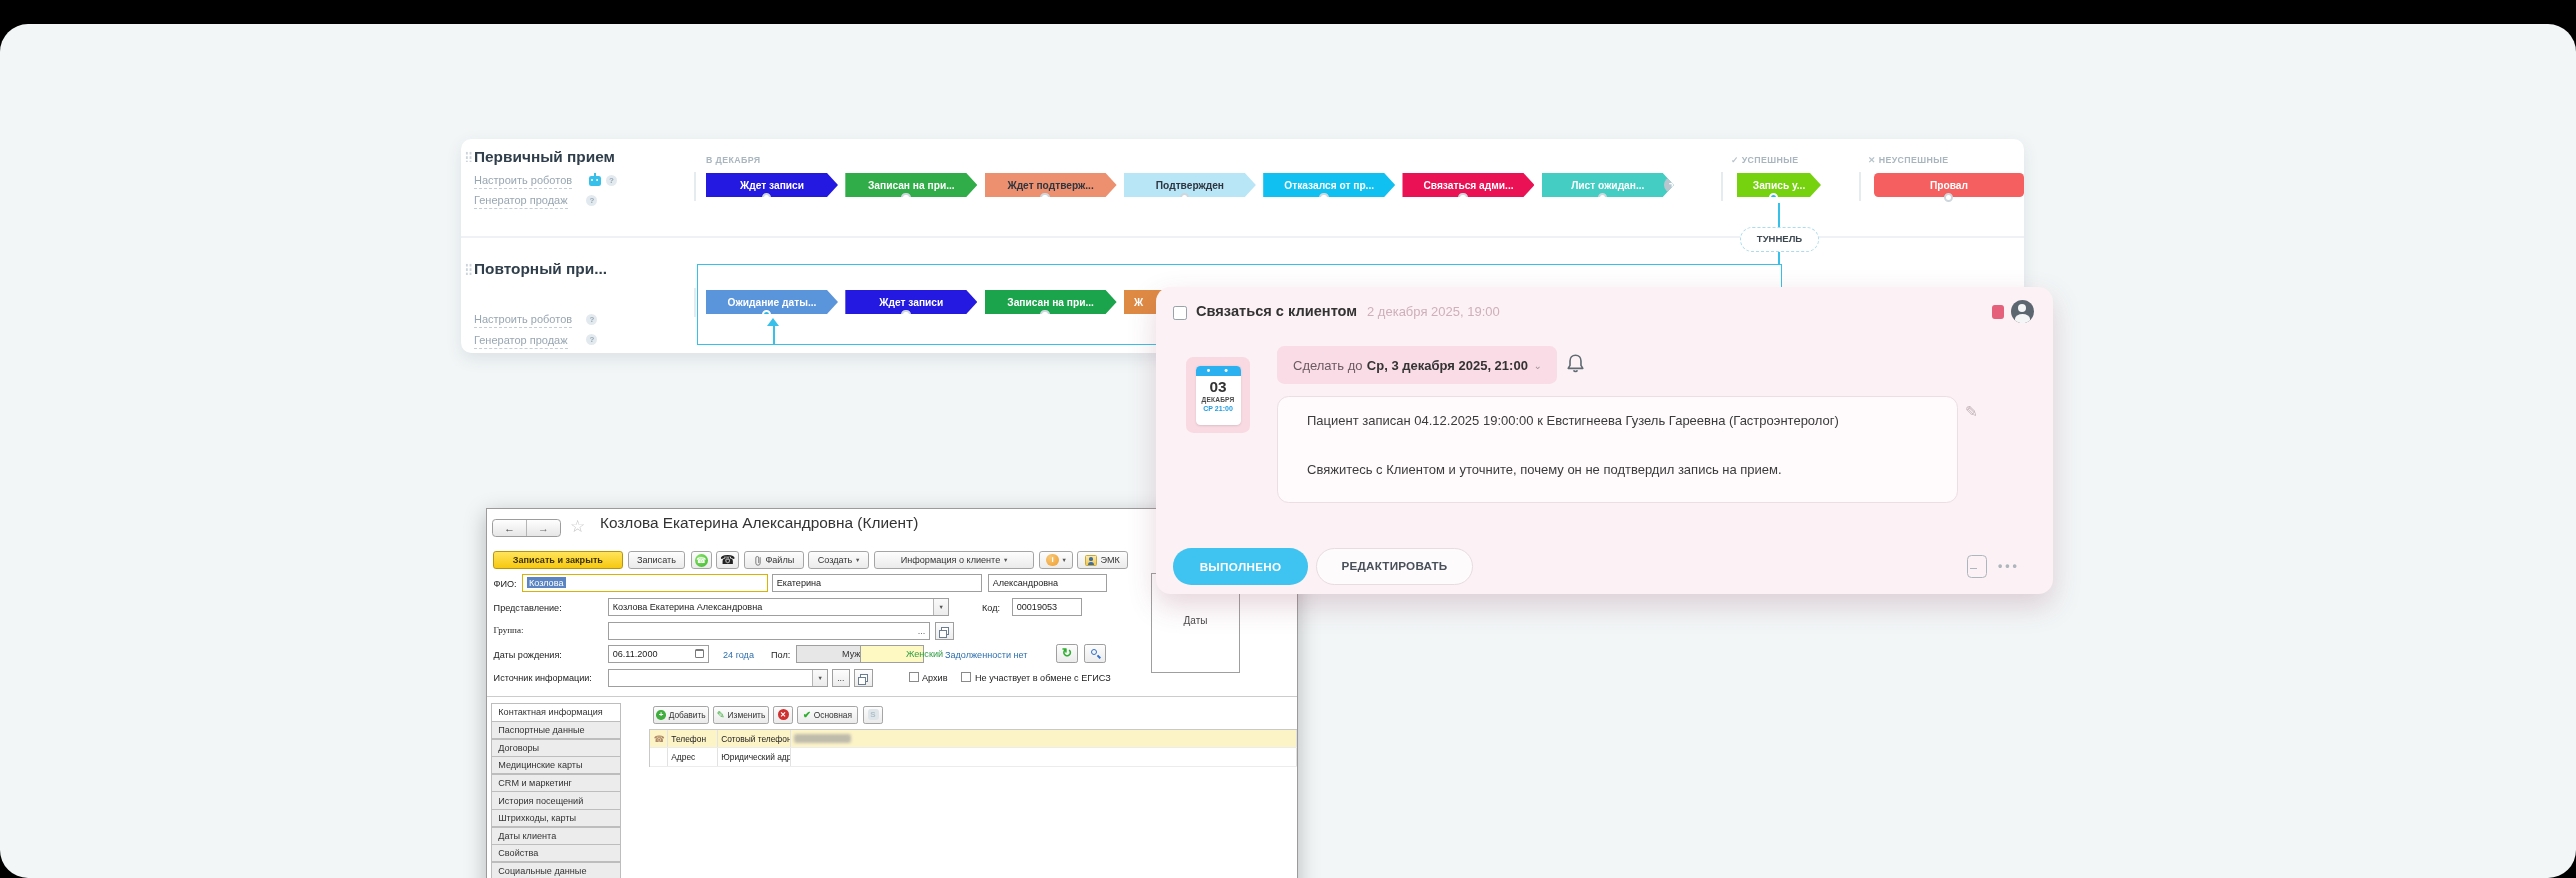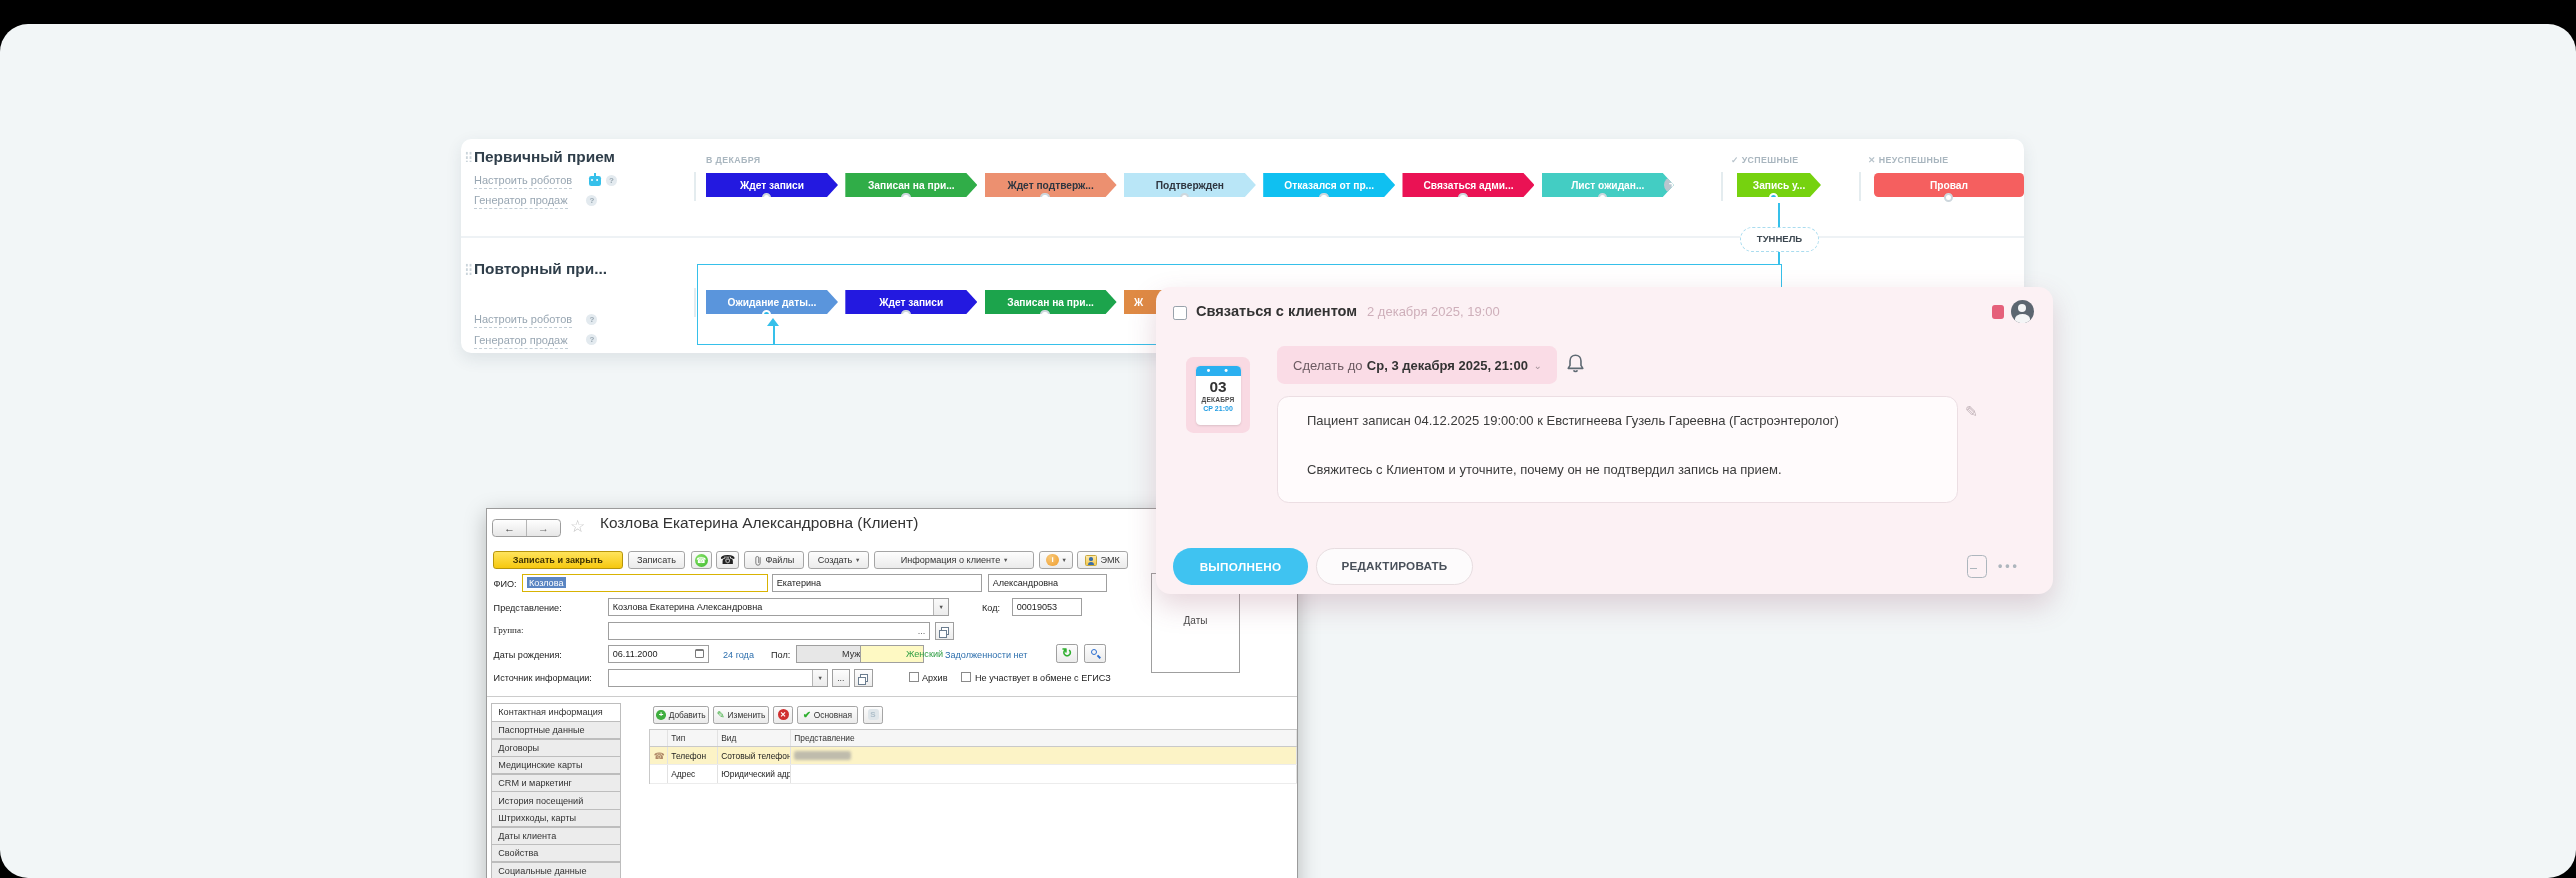--- a/index.html
+++ b/index.html
@@ -383,26 +383,20 @@
         </div>
       <div class="ct-btn" style="left:310px; width:61px;">
           <span class="ci-check">✔</span>
           <span>Основная</span>
         </div>
       <div class="ct-btn" style="left:376px; width:20px;">
           <span class="ci-skype">S</span>
         </div>
 
       <div class="contact-table">
-        <div class="ct-header" id="ct-header">
-            <div class="col-ico"></div>
-            <div class="col-type">Тип</div>
-            <div class="col-kind">Вид</div>
-            <div class="col-val">Представление</div>
-          </div>
         <div id="ct-body">
             <div class="ct-row selected">
               <div class="col-ico"><span class="ico-phone-row">☎</span></div>
               <div class="col-type">Телефон</div>
               <div class="col-kind">Сотовый телефон</div>
               <div class="col-val"><span class="blur-blob"></span></div>
             </div>
             <div class="ct-row">
               <div class="col-ico"><span class="ico-house"></span></div>
               <div class="col-type">Адрес</div>

